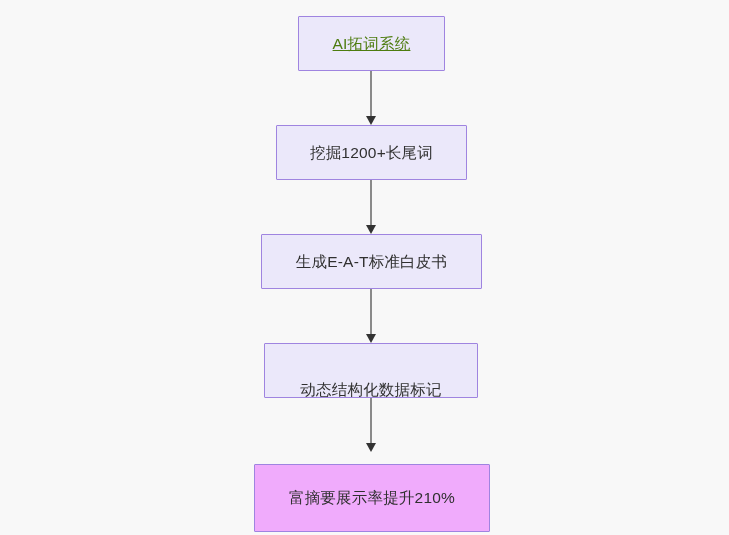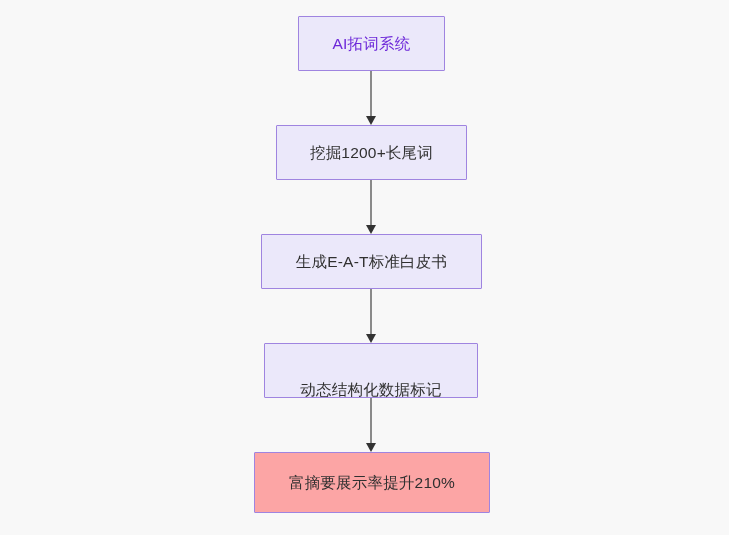--- a/index.html
+++ b/index.html
@@ -74,28 +74,28 @@
   <div class="connector" style="left: 361px; top: 289px; width: 20px; height: 54px;">
     <div class="conn-line" style="height: 46px; background: rgb(138, 138, 138);"></div>
     <div class="conn-head" style="border-top-color: rgb(51, 51, 51);"></div>
   </div>
   <div class="connector" style="left: 361px; top: 398px; width: 20px; height: 54px;">
     <div class="conn-line" style="height: 46px; background: rgb(138, 138, 138);"></div>
     <div class="conn-head" style="border-top-color: rgb(51, 51, 51);"></div>
   </div>
 
   <div class="node-box" style="left: 298px; top: 16px; width: 147px; height: 55px; background: rgb(235, 232, 250); border-color: rgb(159, 132, 224);">
-    <span class="node-label" style="color: #6d28d9;">AI拓词系统</span>
+    <span class="node-label" style="color: #4d7c0f; text-decoration: underline;">AI拓词系统</span>
   </div>
   <div class="node-box" style="left: 276px; top: 125px; width: 191px; height: 55px; background: rgb(235, 232, 250); border-color: rgb(159, 132, 224); text-align: center;">
     <span class="node-label" style="color: rgb(48, 48, 48);">挖掘1200+长尾词</span>
   </div>
   <div class="node-box" style="left: 261px; top: 234px; width: 221px; height: 55px; background: rgb(235, 232, 250); border-color: rgb(159, 132, 224);">
     <span class="node-label" style="color: rgb(48, 48, 48); text-align: right;">生成E-A-T标准白皮书</span>
   </div>
   <div class="node-box" style="left: 264px; top: 343px; width: 214px; height: 55px; background: rgb(235, 232, 250); border-color: rgb(159, 132, 224); align-items: flex-end;">
     <span class="node-label" style="color: rgb(48, 48, 48);">动态结构化数据标记</span>
   </div>
-  <div class="node-box" style="left: 254px; top: 452px; width: 236px; height: 61px; background: #fca5a5; border-color: rgb(159, 132, 224);">
+  <div class="node-box" style="left: 254px; top: 464px; width: 236px; height: 68px; background: #f0abfc; border-color: rgb(159, 132, 224);">
     <span class="node-label" style="color: rgb(48, 48, 48);">富摘要展示率提升210%</span>
   </div>
 
 </div>
 
 </body></html>

